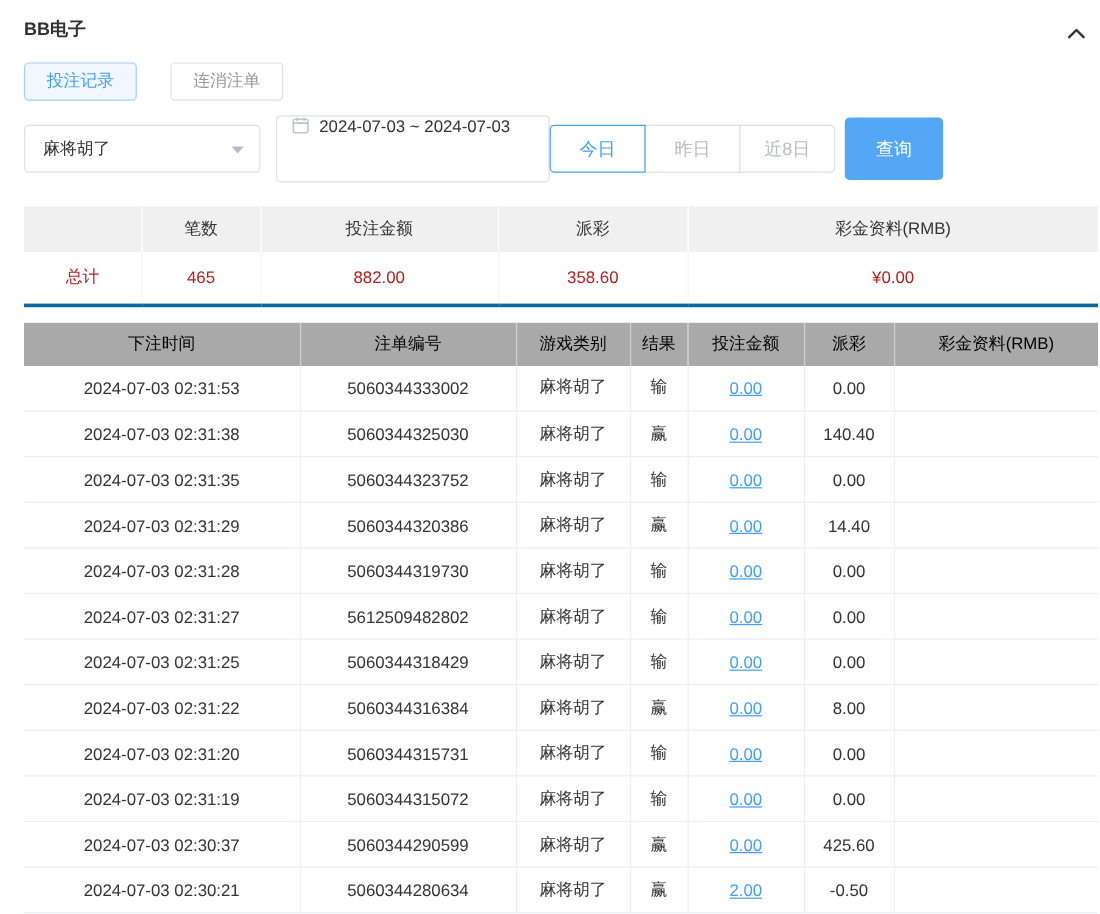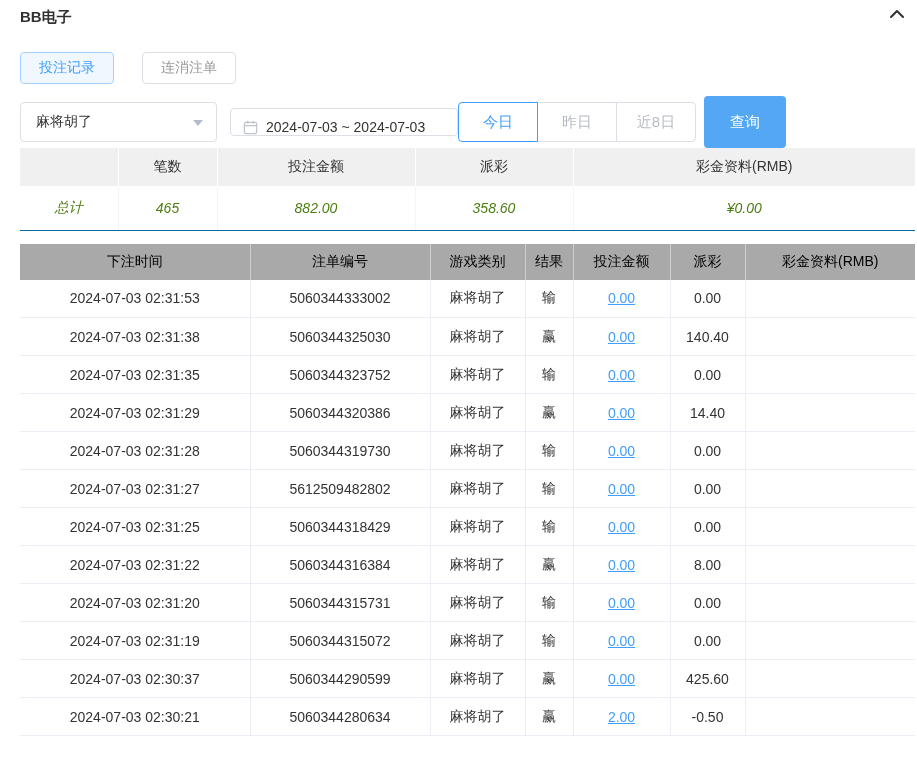--- a/index.html
+++ b/index.html
@@ -1,48 +1,48 @@
 <!DOCTYPE html>
 <html><head>
 <meta charset="utf-8">
 <style>
   * { margin: 0; padding: 0; box-sizing: border-box; }
   html, body { width: 917px; height: 762px; overflow: hidden; background: #fff; }
   body { font-family: "Liberation Sans", "DejaVu Sans", sans-serif; font-size: 14px; color: #333; }
   .container { padding: 8px 2px 0 20px; width: 917px; }
 
   
-  .panel-header { display: flex; align-items: flex-start; justify-content: space-between; height: 26px; padding-right: 10px; gap: 30px; }
+  .panel-header { display: flex; align-items: flex-end; justify-content: space-between; height: 26px; padding-right: 10px; gap: 30px; }
   .panel-title { font-size: 15px; font-weight: 700; color: #303133; }
   .chevron-btn { cursor: pointer; display: flex; align-items: center; }
 
   
   .tabs { display: flex; gap: 28px; margin-top: 18px; }
   .tab-btn { height: 32px; padding: 0 18px; font-size: 14px; background: #fff; border: 1px solid #dcdfe6; border-radius: 4px; color: #999; cursor: pointer; font-family: inherit; }
   .tab-btn.active { background: #f0f7ff; border-color: #a3d0fd; color: #409eff; }
 
   
   .filter-row { display: flex; align-items: center; margin-top: 12px; }
   .select-box { position: relative; width: 197px; height: 40px; border: 1px solid #dcdfe6; border-radius: 4px; display: flex; align-items: center; padding: 0 30px 0 15px; cursor: pointer; background: #fff; }
   .select-caret { position: absolute; right: 13px; top: 17px; width: 0; height: 0; border-left: 5px solid transparent; border-right: 5px solid transparent; border-top: 6px solid #b4bccc; }
-  .date-box { width: 228px; height: 28px; border: 1px solid #dcdfe6; border-radius: 4px; display: flex; align-items: flex-end; gap: 8px; padding: 0 12px; margin-left: 13px; cursor: pointer; background: #fff; }
+  .date-box { width: 228px; height: 56px; border: 1px solid #dcdfe6; border-radius: 4px; display: flex; align-items: flex-start; gap: 8px; padding: 0 12px; margin-left: 13px; cursor: pointer; background: #fff; }
   .date-box .cal-icon { display: flex; align-items: center; color: #c0c4cc; }
   .btn-group { display: flex; margin-left: 0; }
   .group-btn { width: 80px; height: 40px; background: #fff; border: 1px solid #dcdfe6; color: #b8bcc4; font-size: 15px; cursor: pointer; margin-left: -1px; position: relative; font-family: inherit; }
   .group-btn:first-child { border-radius: 4px 0 0 4px; margin-left: 0; }
   .group-btn:last-child { border-radius: 0 4px 4px 0; text-align: center; }
   .group-btn.active { border-color: #409eff; color: #409eff; z-index: 1; }
   .search-btn { width: 82px; height: 52px; margin-left: 8px; background: #54a7f5; border: none; border-radius: 4px; color: #fff; font-size: 15px; cursor: pointer; font-family: inherit; }
 
   
   table { border-collapse: collapse; table-layout: fixed; width: 895px; }
-  .summary-table { }
+  .summary-table { margin-top: 20px; }
   .summary-table th { background: #f0f0f0; height: 38px; font-weight: 400; font-size: 14px; color: #333; border-right: 1px solid #fff; }
   .summary-table th:last-child { border-right: none; }
-  .summary-table td { height: 44px; text-align: center; font-size: 14px; color: #4d7c0f; border-bottom: 1px solid #0369a1; border-right: 1px solid #f5f5f5; background: #fff; font-style: italic; }
+  .summary-table td { height: 44px; text-align: center; font-size: 14px; color: #b91c1c; border-bottom: 3px solid #0369a1; border-right: 1px solid #f5f5f5; background: #fff; }
   .summary-table td:last-child { border-right: none; }
 
   
   .records-table { margin-top: 13px; }
   .records-table thead th { background: #a9a9a9; color: #000000; height: 36px; font-weight: 400; font-size: 14px; border-right: 1px solid rgba(255,255,255,0.45); }
   .records-table thead th:last-child { border-right: none; }
   .records-table tbody td { height: 38px; text-align: center; font-size: 14px; color: #333; border-bottom: 1px solid #ebeef5; border-right: 1px solid #ebeef5; background: #fff; }
   .records-table tbody td:first-child { border-left: none; }
   .records-table tbody td:last-child { border-right: none; }
   .bet-link { color: #409eff; text-decoration: underline; cursor: pointer; }

